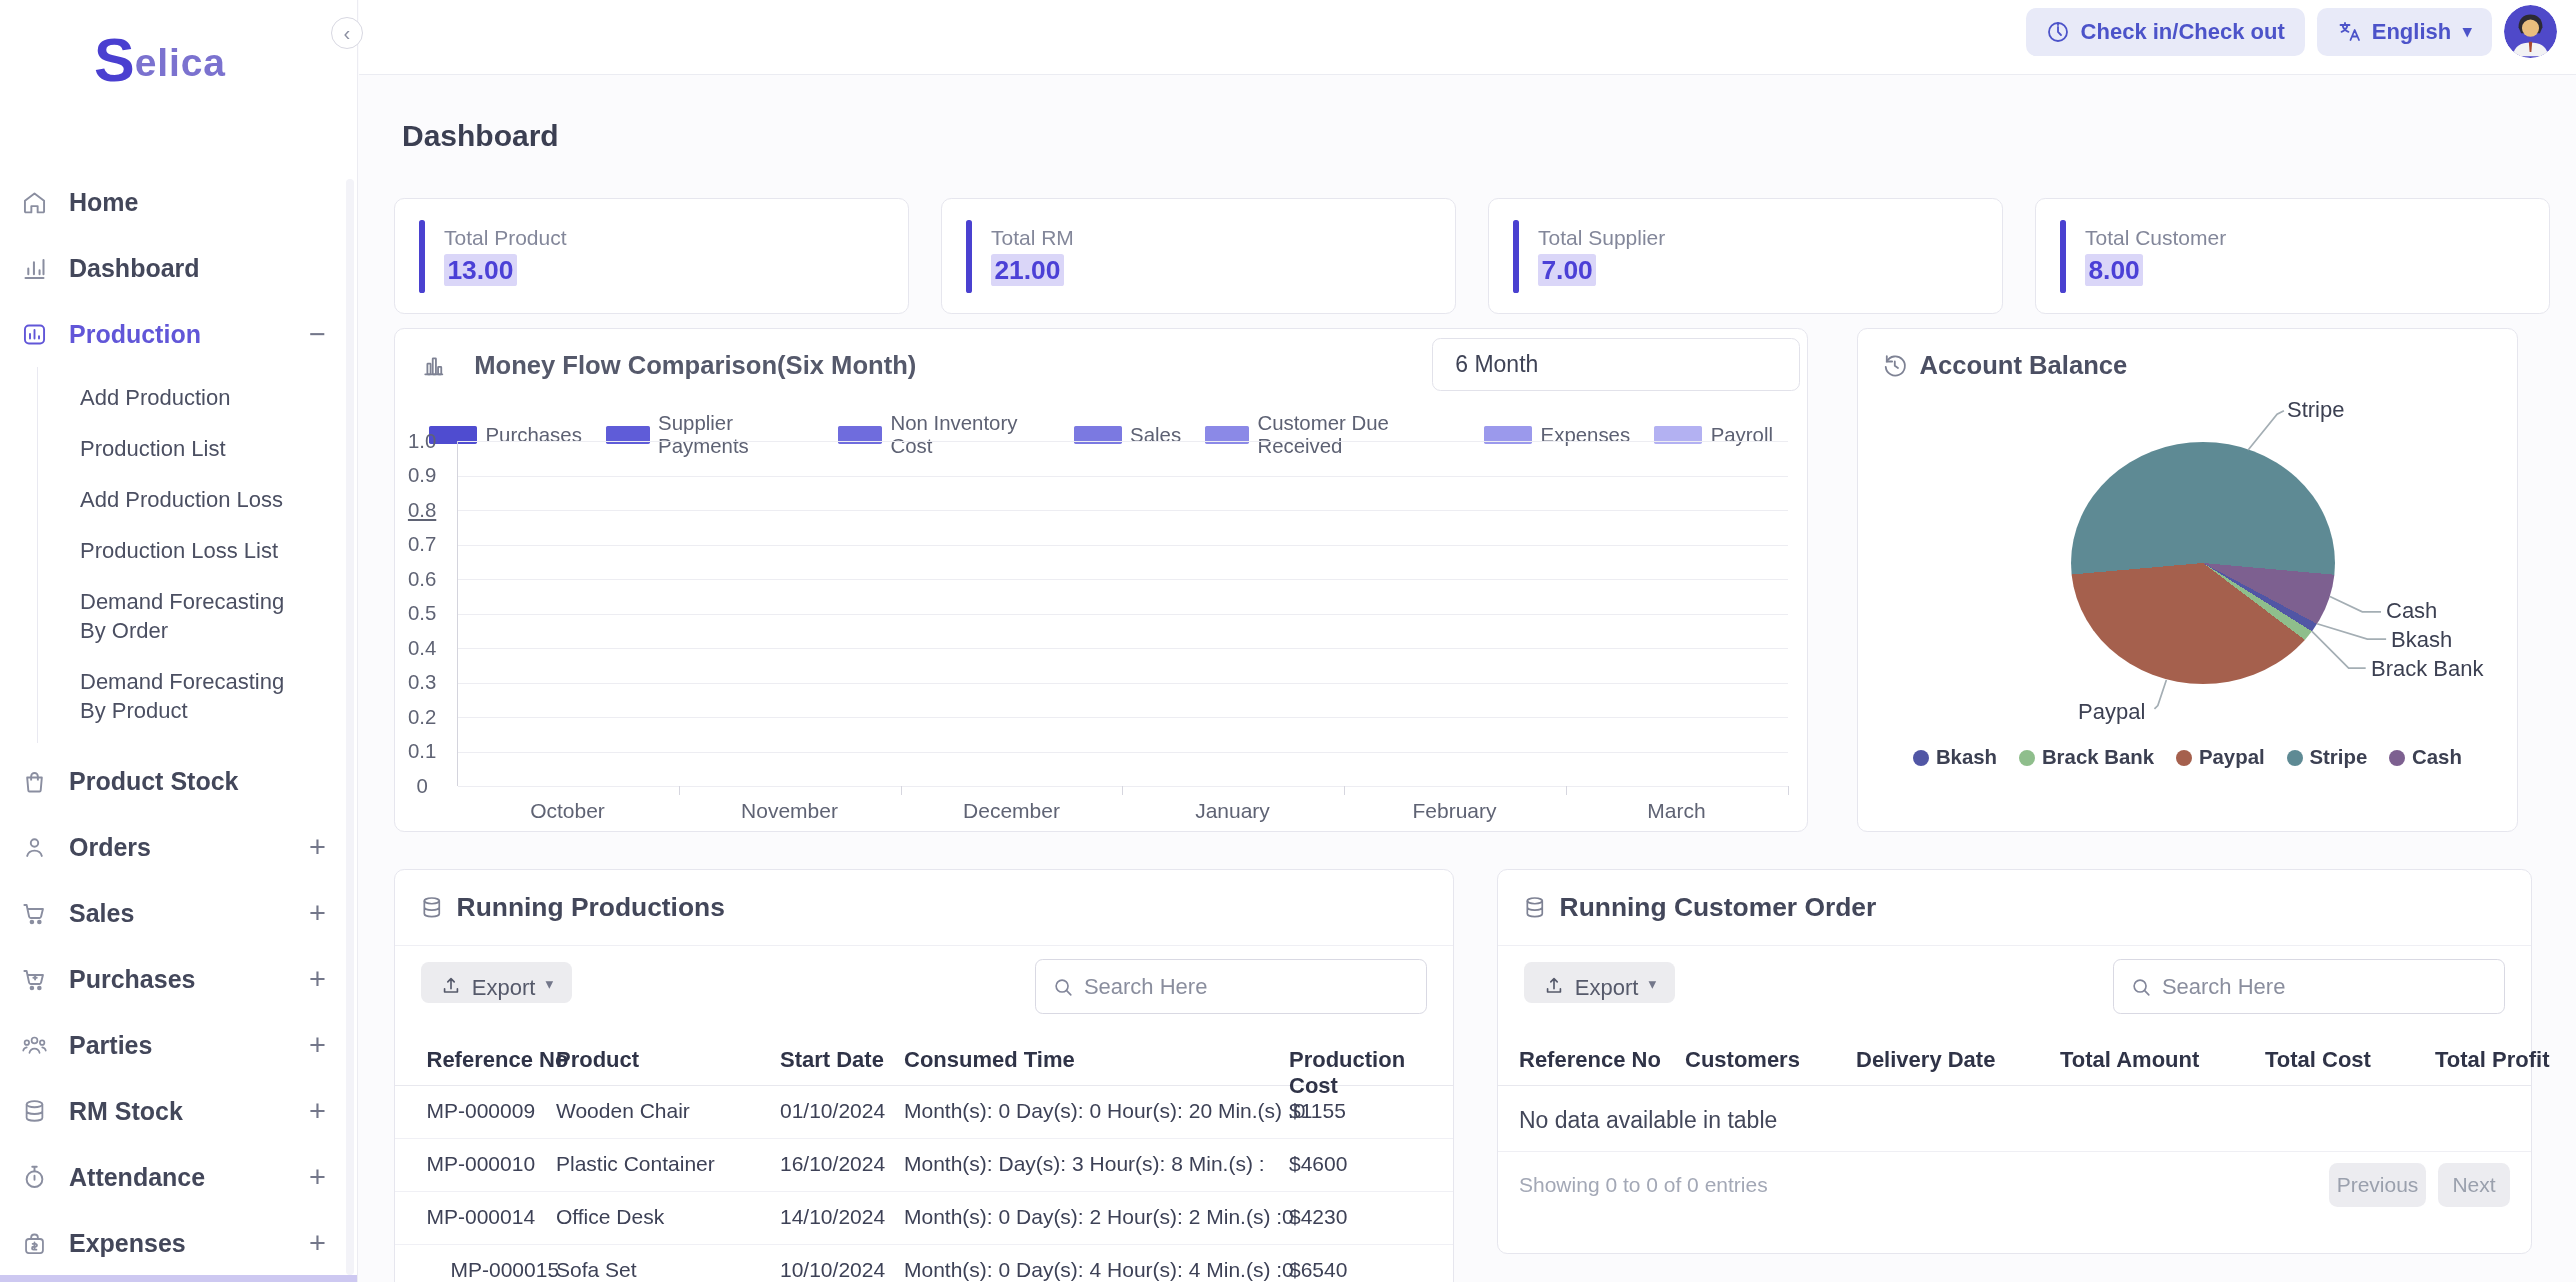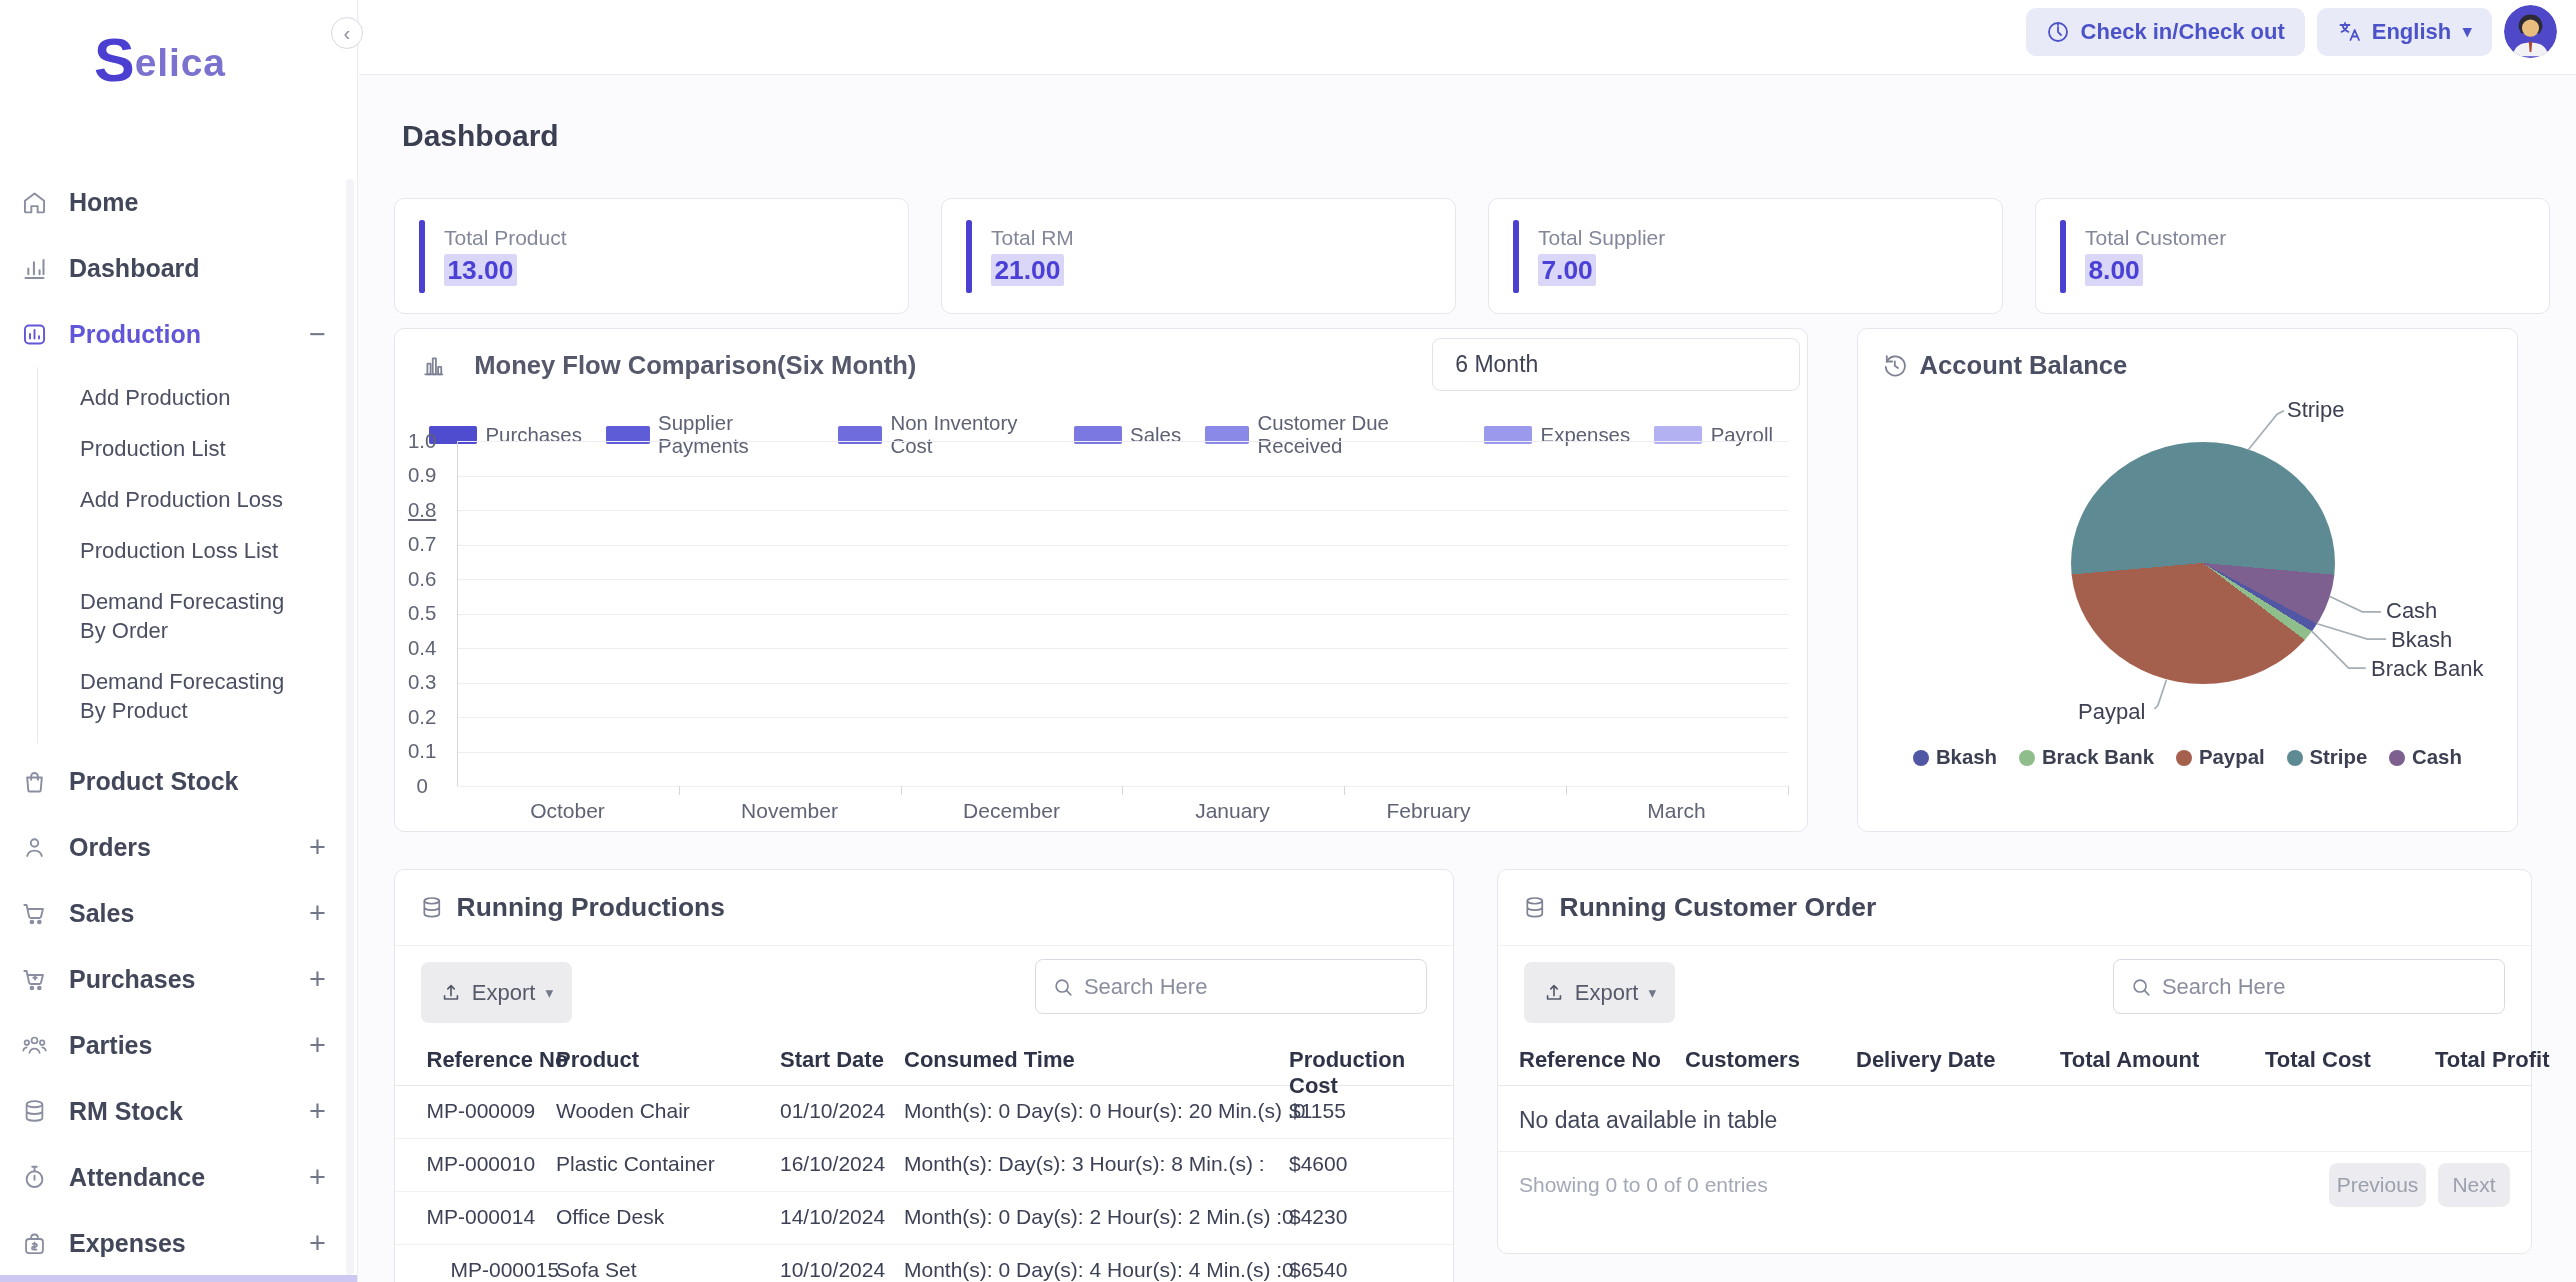--- a/index.html
+++ b/index.html
@@ -85,22 +85,22 @@
   .ab-legend { position:absolute; left:0; right:0; top:417px; display:flex; justify-content:center; gap:22px; }
   .ab-leg-item { display:flex; align-items:center; gap:6.8px; cursor:pointer; }
   .ab-dot { width:16px; height:16px; border-radius:50%; }
   .ab-leg-label { font-size:20.4px; font-weight:bold; color:#3c4052; }
 
   
   .sec-head { position:absolute; left:24px; top:22px; display:flex; align-items:center; gap:12px; }
   .sec-head svg { width:25.6px; height:25.6px; color:#7e8294; }
   .sec-title { font-size:26.4px; font-weight:bold; color:#43475a; }
   .sec-divider { position:absolute; left:0; right:0; top:75px; border-top:0.9px solid #efeff4; }
-  .export-btn { position:absolute; left:25.6px; top:92px; height:61px; background:#ececef; border-radius:7.7px;
-                display:flex; align-items:center; gap:10.2px; padding:6px 19px; font-size:22px; color:#55596a; cursor:pointer; }
+  .export-btn { position:absolute; left:25.6px; top:92px; height:41px; background:#ececef; border-radius:7.7px;
+                display:flex; gap:10.2px; padding:13px 19px; font-size:22px; color:#55596a; cursor:pointer; }
   .export-btn svg { width:22px; height:22px; }
   .export-caret { font-size:15.3px; color:#73778a; }
   .search-box { position:absolute; top:89px; height:55px; width:392px; border:0.9px solid #d9d9e3; border-radius:7.7px;
                 background:#fff; display:flex; align-items:center; padding:0 15.3px; gap:10.2px; }
   .search-box svg { width:22px; height:22px; color:#82869a; flex:0 0 auto; }
   .search-box input { border:none; outline:none; font-size:22px; color:#3f4356; width:100%; background:transparent;
                       font-family:"Liberation Sans", sans-serif; }
   .search-box input::placeholder { color:#8a8e9e; }
 
   
@@ -399,21 +399,21 @@
         <div class="ytick" style="top: 135px; position: absolute;">0.9</div>
         <div class="ytick" style="top: 101px; position: absolute;">1.0</div>
         <div class="xlabel" style="left: 62px;">October</div>
         <div class="xtickmark" style="left: 284px;"></div>
         <div class="xlabel" style="left: 284px;">November</div>
         <div class="xtickmark" style="left: 506px;"></div>
         <div class="xlabel" style="left: 506px;">December</div>
         <div class="xtickmark" style="left: 727px;"></div>
         <div class="xlabel" style="left: 727px;">January</div>
         <div class="xtickmark" style="left: 949px;"></div>
-        <div class="xlabel" style="left: 923px;">February</div>
+        <div class="xlabel" style="left: 949px;">February</div>
         <div class="xtickmark" style="left: 1171px;"></div>
         <div class="xlabel" style="left: 1171px;">March</div>
         <div class="xtickmark" style="left: 1393px;"></div>
       </div>
   </section>
 
   <section class="card" id="account-card">
     <div class="ab-head">
       <svg viewBox="0 0 24 24" fill="none" stroke="currentColor" stroke-width="1.7" stroke-linecap="round">
           <path d="M4.5 8A9 9 0 1 1 3.5 13"></path>

